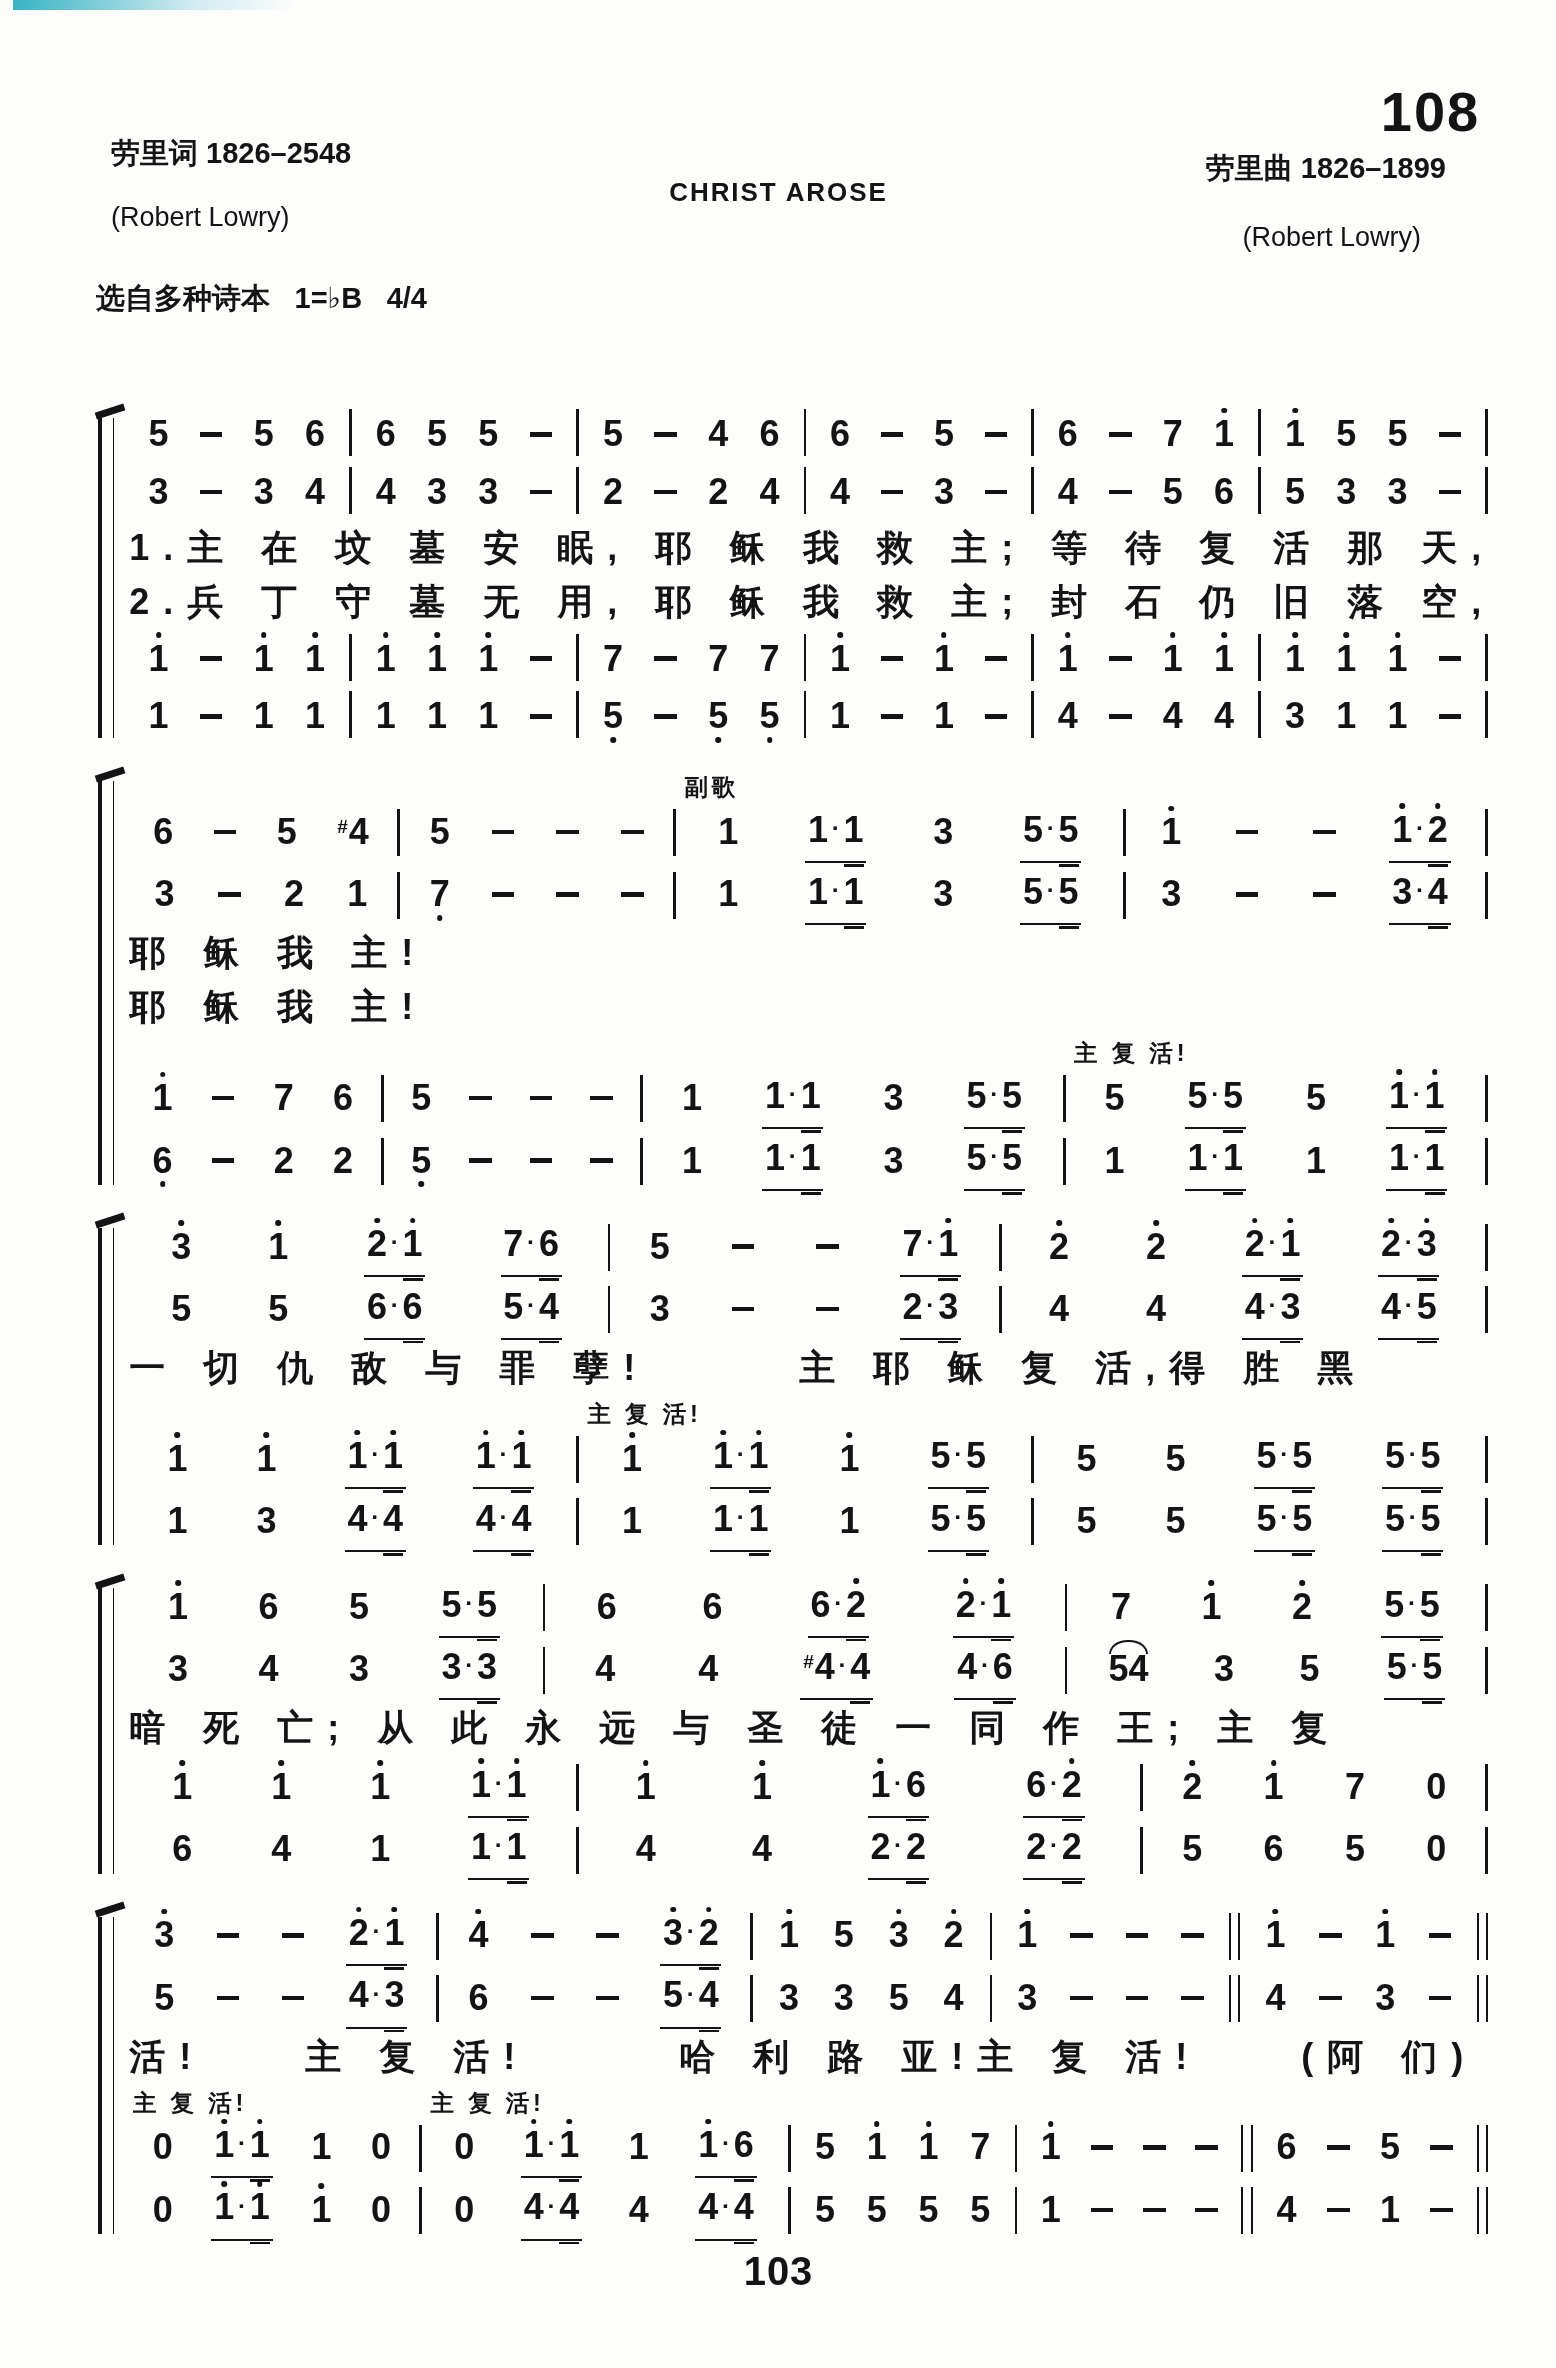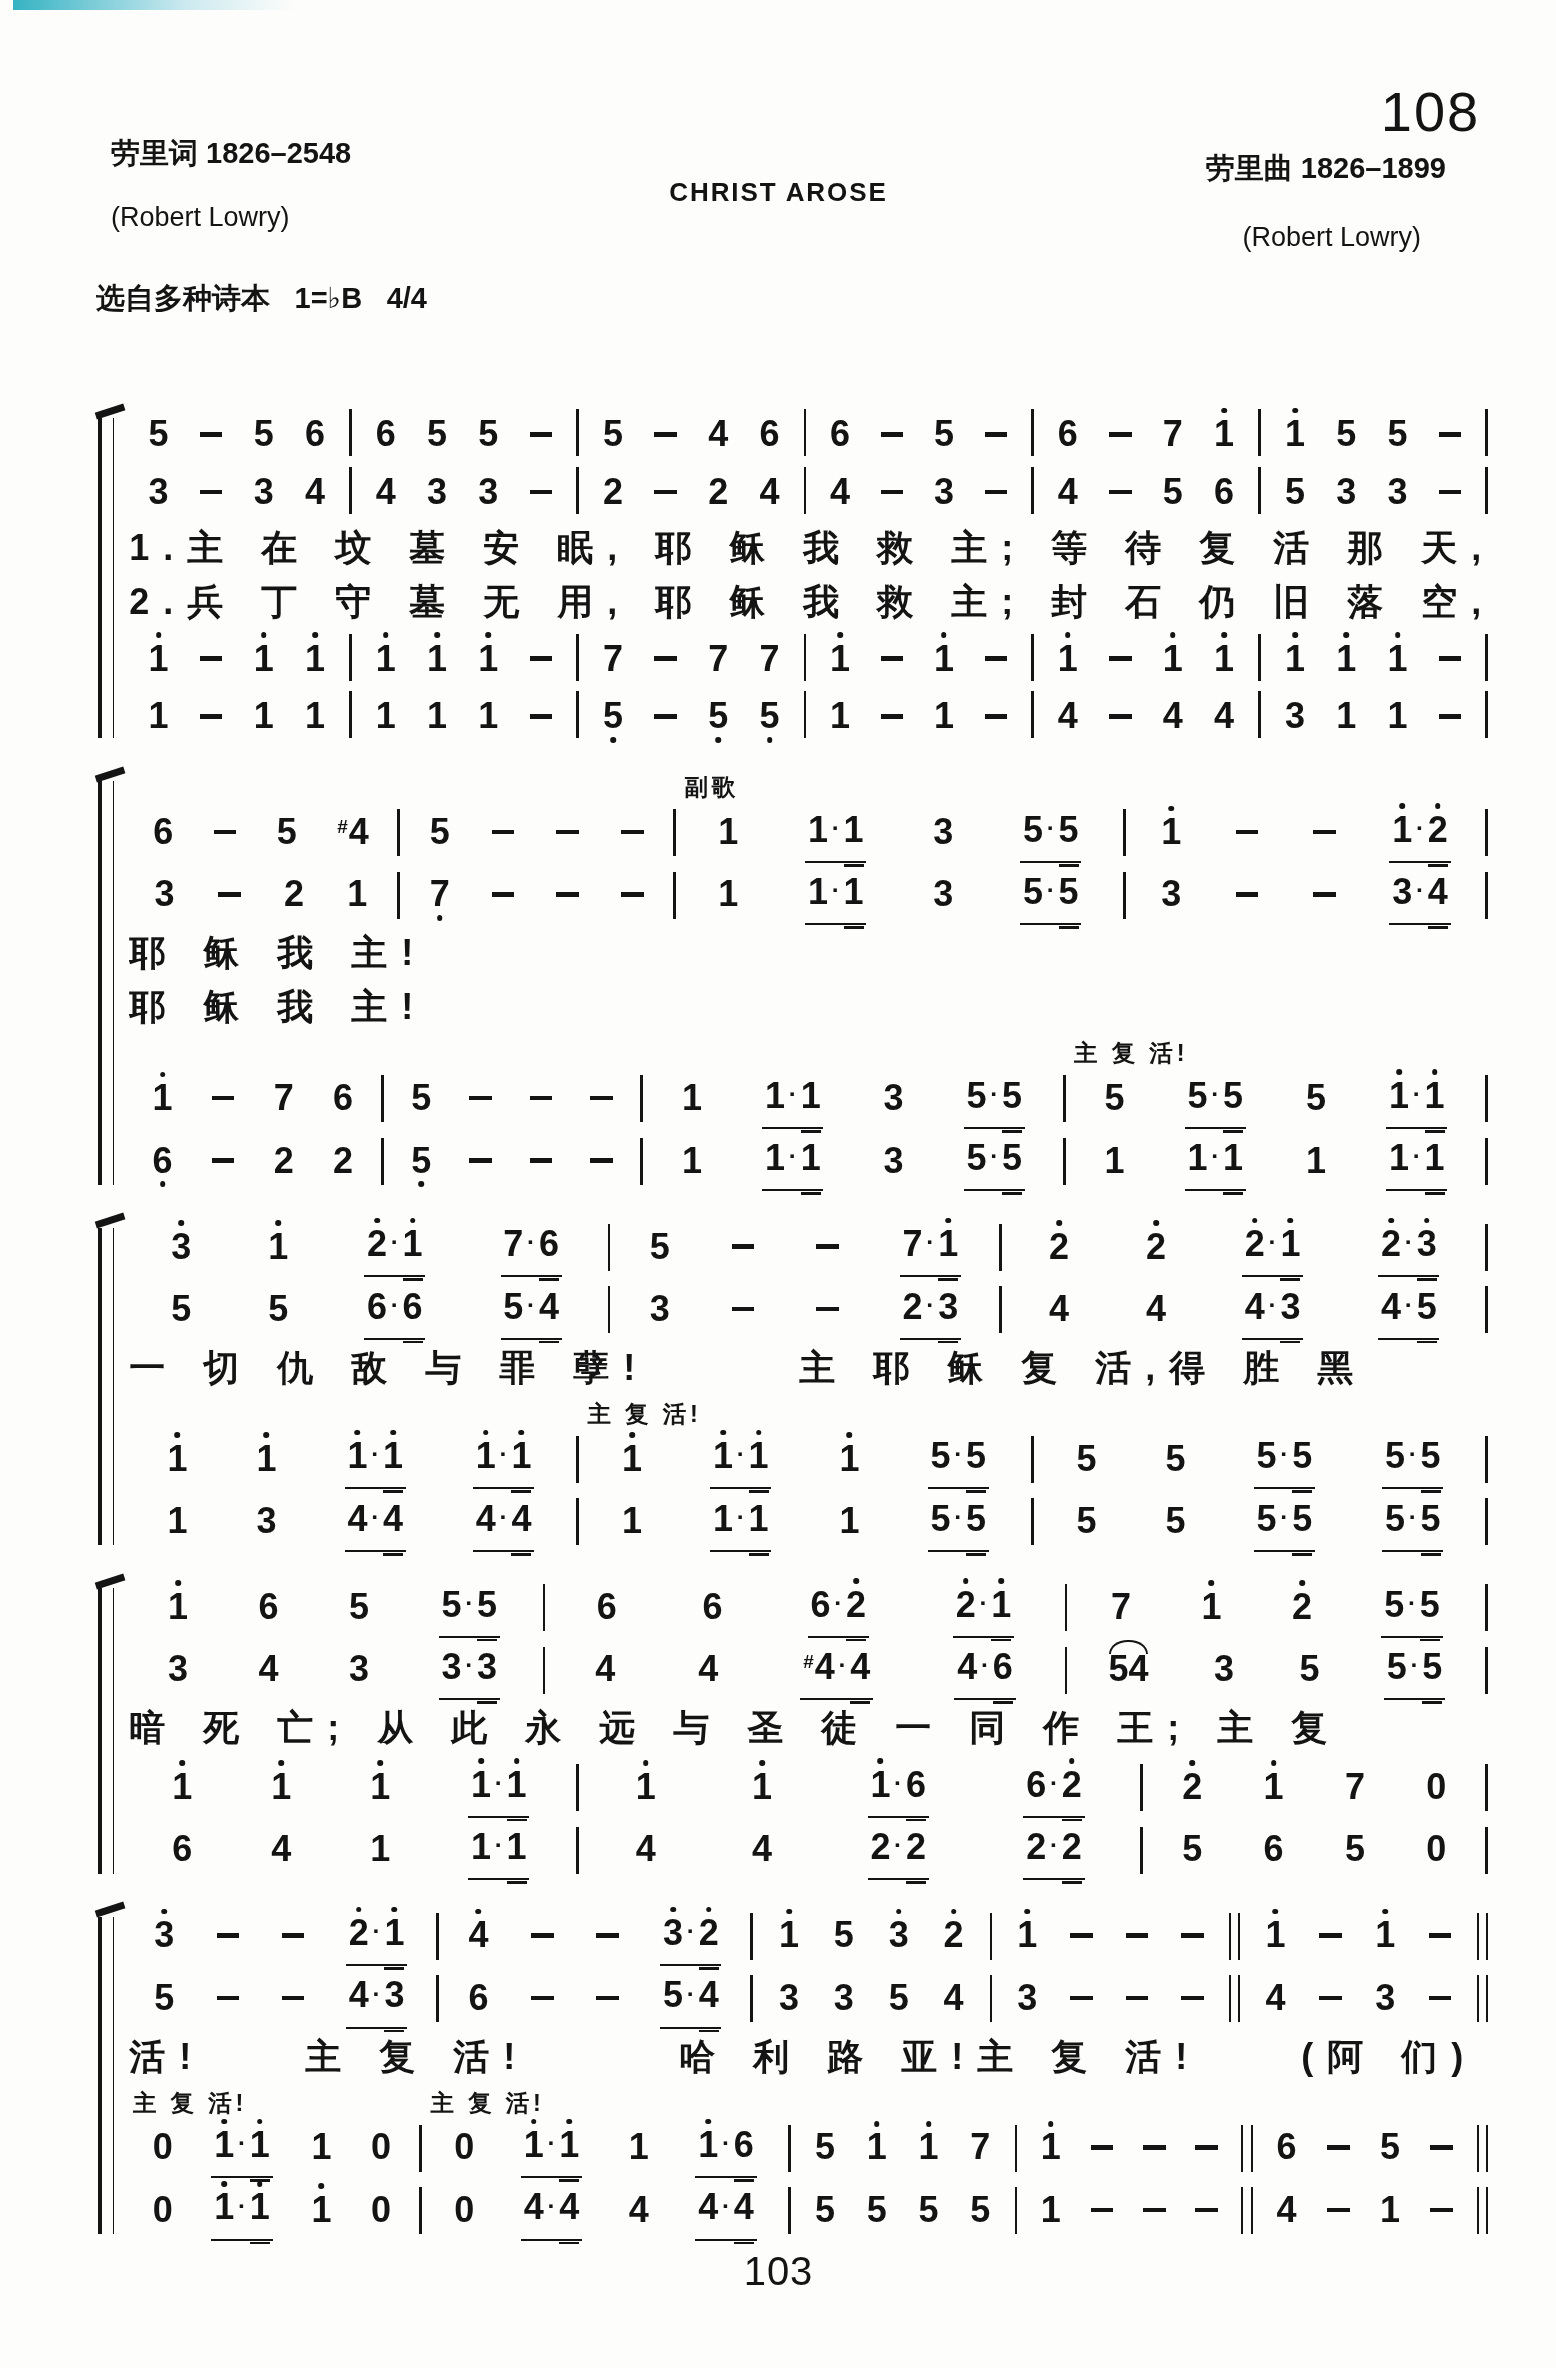--- a/index.html
+++ b/index.html
@@ -2,21 +2,21 @@
 <html style="font-size:15px"><head>
 <meta charset="utf-8">
 <style>
   html,body{margin:0;padding:0;background:#e8e8e4;}
   .page{position:relative;width:1557px;height:2368px;background:#fdfdfb;color:#141414;
         font-family:"Liberation Sans","DejaVu Sans",sans-serif;overflow:hidden;}
   .scan-strip{position:absolute;top:0;left:13px;width:282px;height:10.4px;}
 
   
   .header{position:relative;height:405px;}
-  .hymn-number{position:absolute;top:79px;right:77px;font-size:56px;font-weight:400;letter-spacing:1.9px;}
+  .hymn-number{position:absolute;top:79px;right:77px;font-size:56px;font-weight:700;letter-spacing:1.9px;}
   .title{position:absolute;top:87px;left:0;width:100%;text-align:center;
          font-size:55px;font-weight:700;letter-spacing:24.5px;text-indent:24.5px;
          font-family:"Liberation Serif","DejaVu Serif",serif;}
   .subtitle{position:absolute;top:177px;left:0;width:100%;text-align:center;
             font-size:26px;font-weight:700;letter-spacing:1.9px;}
   .lyricist{position:absolute;top:134px;left:111px;font-size:29px;font-weight:700;}
   .lyricist-en{position:absolute;top:202px;left:111px;font-size:27px;}
   .composer{position:absolute;top:149px;right:111px;font-size:29px;font-weight:700;}
   .composer-en{position:absolute;top:222px;right:136px;font-size:27px;}
   .source-line{position:absolute;top:279px;left:96px;font-size:29px;font-weight:700;}
@@ -52,21 +52,21 @@
                border:2.8px solid #141414;border-bottom:none;
                border-radius:50% 50% 0 0/100% 100% 0 0;}
   .bar{width:2.8px;background:#141414;align-self:flex-end;height:47px;margin:0 2.8px 6.6px 2.8px;}
   .bar.dbl{width:7.5px;background:transparent;border-left:2.8px solid #141414;border-right:2.8px solid #141414;}
   .ann{position:absolute;top:-30px;left:5.6px;font-size:23.5px;font-weight:700;white-space:nowrap;letter-spacing:3.8px;}
 
   .row-lyrics{font-size:36px;font-weight:700;letter-spacing:14px;line-height:1.45;
               white-space:nowrap;overflow:hidden;margin:1.9px 0 1.9px 1.9px;}
 
   .footer{position:absolute;top:2249px;left:0;width:100%;text-align:center;
-          font-size:40px;font-weight:400;letter-spacing:0.9px;}
+          font-size:40px;font-weight:700;letter-spacing:0.9px;}
 </style>
 </head>
 <body>
 
 <div class="page">
   <div class="scan-strip" style="background: linear-gradient(90deg, rgb(54, 179, 195), rgb(205, 234, 240) 62%, rgba(255, 255, 255, 0));"></div>
 
   <div class="header">
     <div class="hymn-number">108</div>
     <div class="subtitle">CHRIST AROSE</div>

